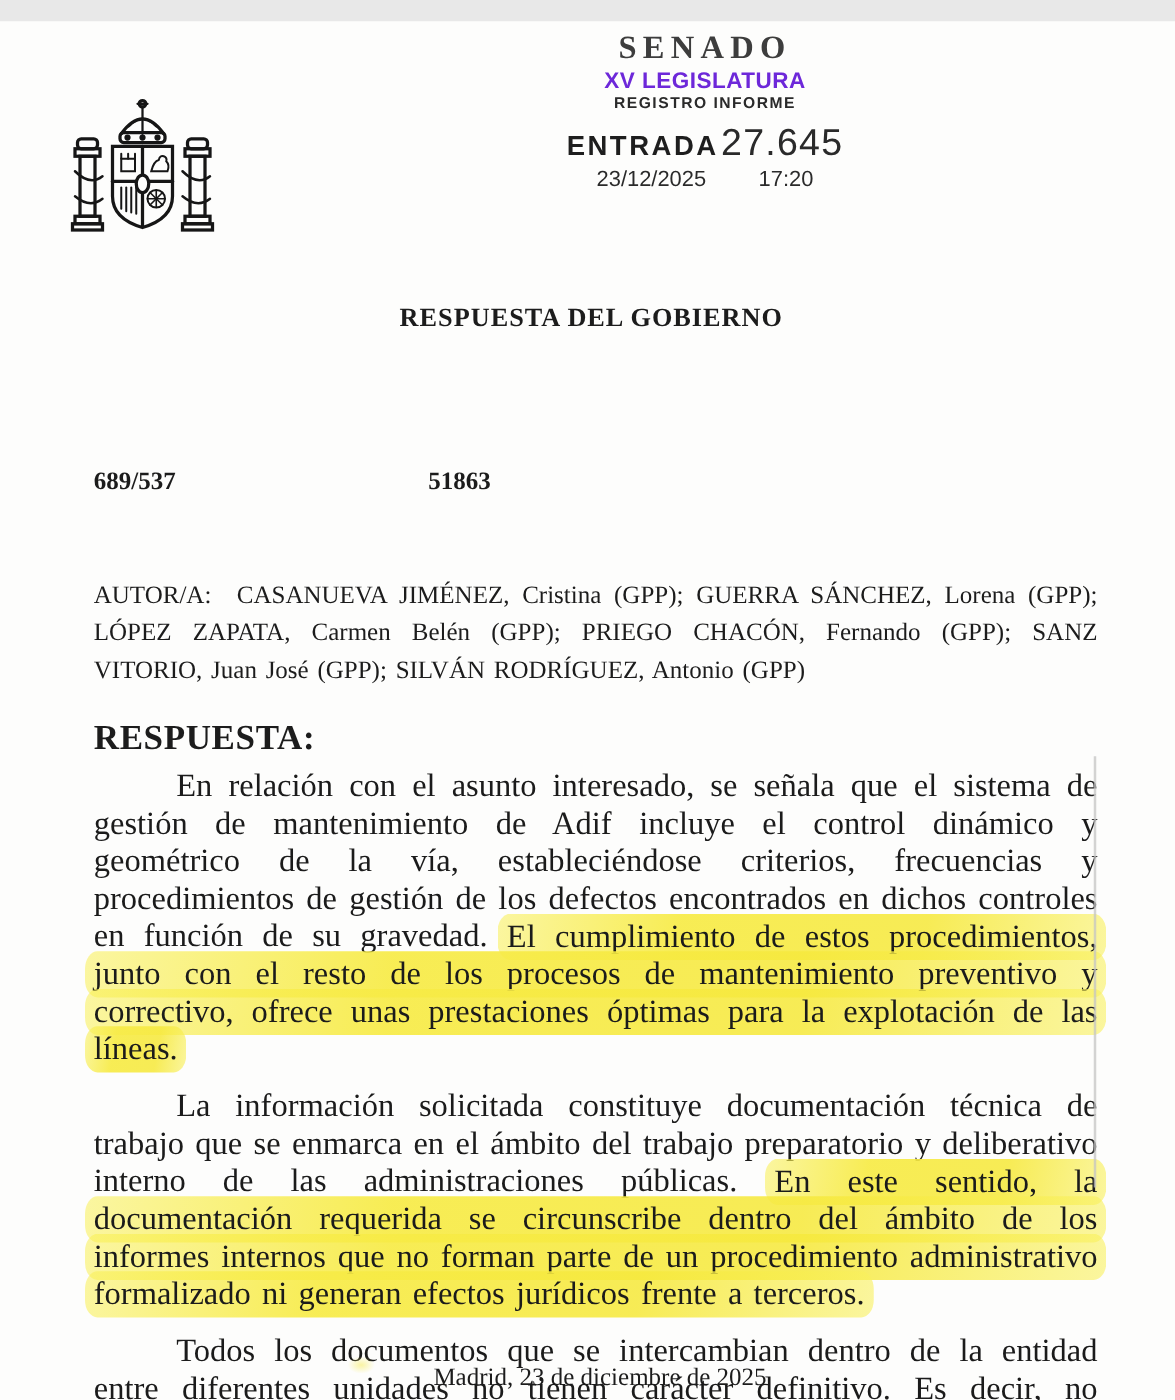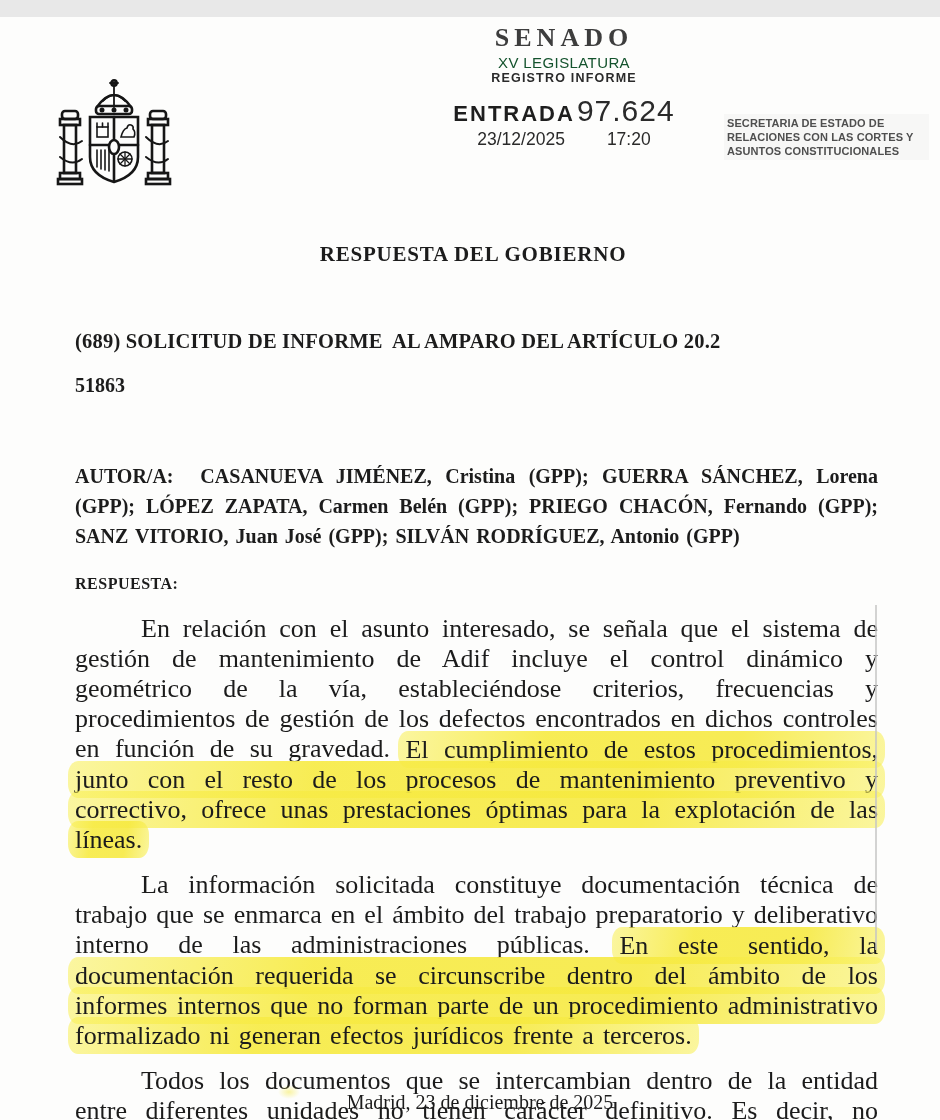--- a/index.html
+++ b/index.html
@@ -31,25 +31,25 @@
   }
   .stamp-senado {
     font-family: "Liberation Serif", serif;
     font-size: 26px;
     font-weight: 600;
     letter-spacing: 5px;
     color: #3d3d3d;
   }
   .stamp-legislatura {
     font-family: "Liberation Sans", sans-serif;
-    font-size: 15px;
-    font-weight: 400;
+    font-size: 18px;
+    font-weight: 700;
     letter-spacing: 0.4px;
     margin-top: 1px;
-    color: #14532d;
+    color: #6d28d9;
   }
   .stamp-registro {
     font-family: "Liberation Sans", sans-serif;
     font-size: 12.5px;
     font-weight: 700;
     letter-spacing: 1.2px;
     color: #2a2a2a;
   }
   .entrada-row {
     margin-top: 9px;
@@ -124,29 +124,29 @@
     font-weight: 700;
   }
   .meta-center { text-align: center; }
   .meta-right  { text-align: left; padding-right: 74px; }
 
   .autores {
     position: absolute;
     left: 75px; top: 444px;
     width: 803px;
     font-size: 20px;
-    font-weight: 700;
+    font-weight: 400;
     line-height: 30px;
     text-align: justify;
     word-spacing: 2px;
   }
   .resp-label {
     position: absolute;
     left: 75px; top: 558px;
-    font-size: 16px;
+    font-size: 28px;
     font-weight: 700;
     letter-spacing: 0.5px;
   }
 
   
   .bodytext {
     position: absolute;
     left: 75px; top: 597px;
     width: 803px;
   }
@@ -253,38 +253,33 @@
 
     <ellipse cx="64" cy="70" rx="5" ry="7" fill="#fdfdfc"></ellipse>
   </svg>
 
   <div class="stamp">
     <div class="stamp-senado">SENADO</div>
     <div class="stamp-legislatura">XV LEGISLATURA</div>
     <div class="stamp-registro">REGISTRO INFORME</div>
     <div class="entrada-row">
       <span class="entrada-label">ENTRADA</span>
-      <span class="entrada-num">97.624</span>
+      <span class="entrada-num">27.645</span>
     </div>
     <div class="datetime-row">
       <span>23/12/2025</span>
       <span>17:20</span>
     </div>
   </div>
 
-  <div class="secretaria">
-    <div>SECRETARIA DE ESTADO DE</div>
-    <div>RELACIONES CON LAS CORTES Y</div>
-    <div>ASUNTOS CONSTITUCIONALES</div>
-  </div>
 
   <div class="doc-title">RESPUESTA DEL GOBIERNO</div>
 
-  <div class="ref-heading">(689) SOLICITUD DE INFORME&nbsp; AL AMPARO DEL ARTÍCULO 20.2</div>
   <div class="meta-row">
+    <span class="meta-left">689/537</span>
     <span class="meta-right">51863</span>
   </div>
 
   <div class="autores">AUTOR/A:&nbsp; CASANUEVA JIMÉNEZ, Cristina (GPP); GUERRA SÁNCHEZ, Lorena (GPP); LÓPEZ ZAPATA, Carmen Belén (GPP); PRIEGO CHACÓN, Fernando (GPP); SANZ VITORIO, Juan José (GPP); SILVÁN RODRÍGUEZ, Antonio (GPP)</div>
 
   <div class="resp-label">RESPUESTA:</div>
 
   <div class="bodytext">
     <p><span>En relación con el asunto interesado, se señala que el sistema de gestión de mantenimiento de Adif incluye el control dinámico y geométrico de la vía, estableciéndose criterios, frecuencias y procedimientos de gestión de los defectos encontrados en dichos controles en función de su gravedad. </span><span class="hl">El cumplimiento de estos procedimientos, junto con el resto de los procesos de mantenimiento preventivo y correctivo, ofrece unas prestaciones óptimas para la explotación de las líneas.</span></p>
     <p><span>La información solicitada constituye documentación técnica de trabajo que se enmarca en el ámbito del trabajo preparatorio y deliberativo interno de las administraciones públicas. </span><span class="hl">En este sentido, la documentación requerida se circunscribe dentro del ámbito de los informes internos que no forman parte de un procedimiento administrativo formalizado ni generan efectos jurídicos frente a terceros.</span></p>

